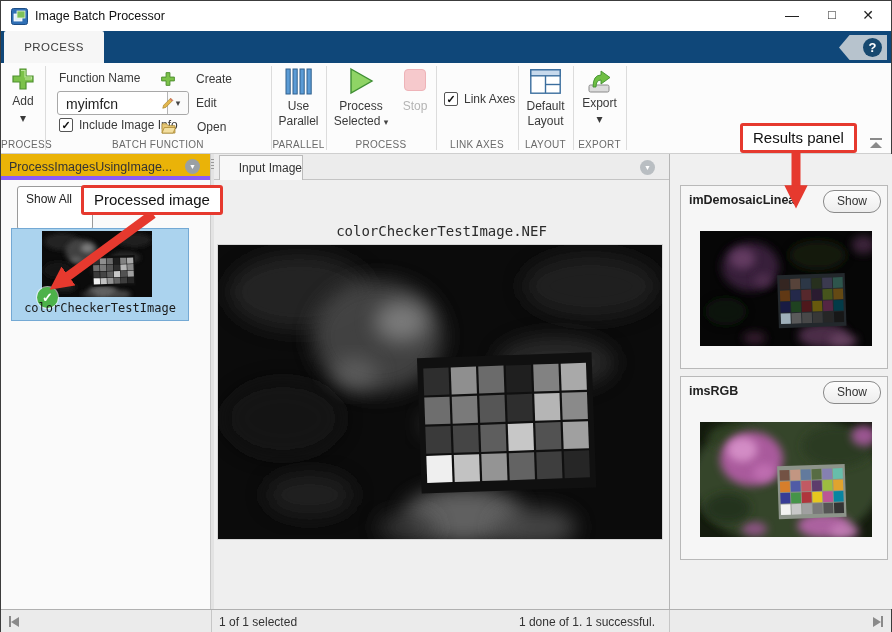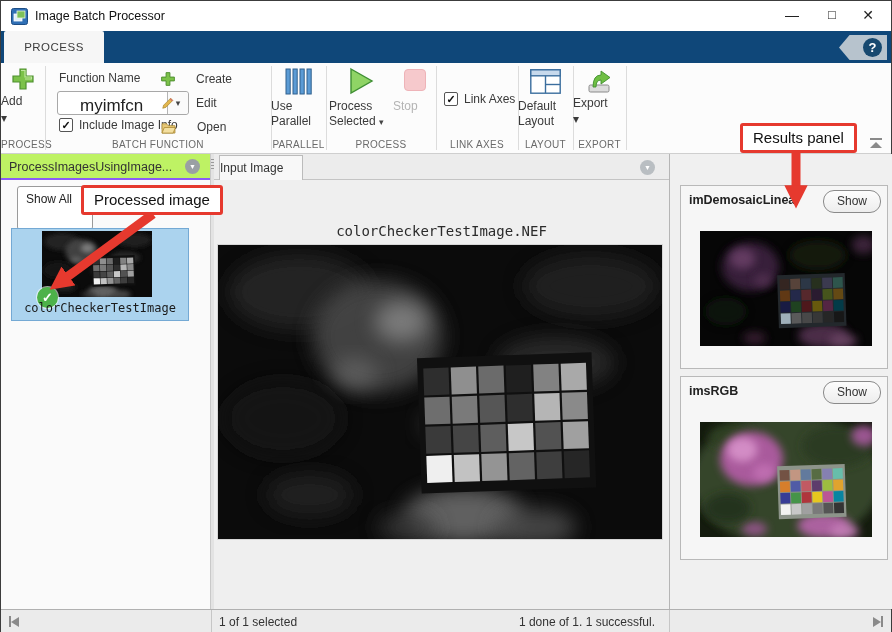--- a/index.html
+++ b/index.html
@@ -18,51 +18,51 @@
   .tabband { position:absolute; left:0; top:30px; width:100%; height:32px; background:#0f4779; }
   .tab-process { position:absolute; left:3px; top:0; width:100px; height:32px; background:#f6f6f6; color:#3c3c3c; font-size:11.5px; letter-spacing:0.5px; text-align:center; line-height:32px; border-radius:2px 2px 0 0; }
   .help-tag { position:absolute; right:4px; top:4px; width:48px; height:25px; background:#b7c3cd; clip-path:polygon(0 50%, 22% 0, 100% 0, 100% 100%, 22% 100%); }
   .help-circle { position:absolute; right:9px; top:7px; width:19px; height:19px; border-radius:50%; background:#17496f; color:#fff; font-size:13px; font-weight:bold; text-align:center; line-height:19px; }
 
   
   .toolbar { position:absolute; left:0; top:62px; width:100%; height:91px; background:#fcfcfc; border-bottom:1px solid #cfcfcf; }
   .tb-divider { position:absolute; top:3px; height:84px; width:1px; background:#dcdcdc; }
   .sec-label { position:absolute; top:76px; font-size:10px; color:#6a6a6a; text-align:center; letter-spacing:0.3px; }
   .tb-text { font-size:12px; color:#3a3a3a; }
-  .tb-btn-label { position:absolute; font-size:12px; color:#3a3a3a; text-align:left; }
+  .tb-btn-label { position:absolute; font-size:12px; color:#3a3a3a; text-align:center; }
   .caret { font-size:9px; color:#444; }
   .checkbox { display:inline-block; width:14px; height:14px; background:#fff; border:1.5px solid #555; border-radius:2px; text-align:center; line-height:12px; font-size:11px; color:#111; font-weight:bold; vertical-align:middle; }
   .combo { position:absolute; left:56px; top:28px; width:132px; height:24px; border:1px solid #a8a8a8; border-radius:3px; background:#fff; }
-  .combo-text { position:absolute; left:22px; top:4px; font-size:17px; color:#222; }
+  .combo-text { position:absolute; left:8px; top:4px; font-size:14px; color:#222; }
   .combo-arrow { position:absolute; right:0; top:0; width:21px; height:22px; border-left:1px solid #b5b5b5; text-align:center; line-height:22px; font-size:9px; color:#444; background:#fafafa; border-radius:0 3px 3px 0; }
   .small-btn-row { position:absolute; left:160px; display:flex; align-items:center; gap:21px; height:18px; }
   .toolstrip-collapse { position:absolute; right:8px; top:75px; width:14px; height:12px; }
   .toolstrip-collapse .bar { width:12px; height:2px; background:#8a8a8a; margin:0 auto; }
   .toolstrip-collapse .tri { width:0; height:0; margin:2px auto 0; border-left:6px solid transparent; border-right:6px solid transparent; border-bottom:6px solid #8a8a8a; }
 
   
   .left-panel { position:absolute; left:0; top:153px; width:210px; height:455px; background:#fafafa; border-right:1px solid #c9c9c9; }
-  .left-header { position:absolute; left:0; top:0; width:100%; height:26px; background:#bef264; border-bottom:2px solid #8b5cf6; }
+  .left-header { position:absolute; left:0; top:0; width:100%; height:26px; background:#eab308; border-bottom:4px solid #8b5cf6; }
   .left-header-text { position:absolute; left:8px; top:6px; font-size:12.5px; color:#333; }
   .circle-caret { position:absolute; width:15px; height:15px; border-radius:50%; background:#9aa0a4; color:#fff; font-size:7px; text-align:center; line-height:15px; }
   .showall-btn { position:absolute; left:16px; top:32px; width:76px; height:44px; background:#fff; border:1px solid #9a9a9a; border-radius:3px; }
   .showall-text { position:absolute; left:8px; top:5px; font-size:12px; color:#222; }
   .showall-caret { position:absolute; right:5px; top:8px; font-size:9px; color:#444; }
   .thumb-card { position:absolute; left:10px; top:74px; width:178px; height:93px; background:#abd3ee; border:1px solid #74a9d4; }
   .thumb-img { position:absolute; left:30px; top:2px; width:110px; height:66px; }
   .check-badge { position:absolute; left:25px; top:58px; width:21px; height:21px; border-radius:50%; background:#4db24a; color:#fff; font-size:13px; font-weight:bold; text-align:center; line-height:21px; box-shadow:0 0 0 1px rgba(255,255,255,0.6); }
   .thumb-caption { position:absolute; left:0; top:72px; width:100%; text-align:center; font-family:"DejaVu Sans Mono", monospace; font-size:12px; color:#1a1a1a; }
 
   .splitter { position:absolute; left:210px; top:153px; width:3px; height:455px; background:#e3e3e3; }
   .grip { position:absolute; left:0; top:5px; width:3px; }
   .grip div { width:3px; height:1px; background:#9a9a9a; margin-bottom:2px; }
 
   .center-panel { position:absolute; left:213px; top:153px; width:455px; height:455px; background:#efefef; }
   .center-tabstrip { position:absolute; left:0; top:0; width:100%; height:26px; background:#ececec; border-bottom:1px solid #c4c4c4; }
-  .input-tab { position:absolute; left:5px; top:1px; width:84px; height:25px; background:#f8f8f8; border:1px solid #bbb; border-bottom:none; font-size:12px; color:#333; text-align:left; line-height:24px; }
+  .input-tab { position:absolute; left:5px; top:1px; width:84px; height:25px; background:#f8f8f8; border:1px solid #bbb; border-bottom:none; font-size:12px; color:#333; text-align:right; line-height:24px; }
   .image-title { position:absolute; left:0; top:69px; width:100%; text-align:center; font-family:"DejaVu Sans Mono", monospace; font-size:14px; color:#2b2b2b; }
   .main-image { position:absolute; left:3px; top:90px; width:446px; height:296px; border:1px solid #d6d6d6; }
 
   .right-panel { position:absolute; left:668px; top:153px; width:224px; height:455px; background:#f0f0f0; border-left:1px solid #b5b5b5; }
   .results-header { position:absolute; left:0; top:0; width:100%; height:24px; background:#1a568c; }
   .results-header-text { position:absolute; left:8px; top:4px; font-size:12.5px; font-weight:bold; color:#fff; }
   .results-circle { position:absolute; right:8px; top:5px; width:14px; height:14px; border-radius:50%; background:#164a77; border:1px solid #5b86ab; color:#0a2c4a; font-size:6px; text-align:center; line-height:13px; }
   .result-card { position:absolute; left:10px; width:208px; height:184px; background:#f6f6f6; border:1px solid #b9b9b9; }
   .result-name { position:absolute; left:8px; top:7px; font-size:12.5px; font-weight:bold; color:#222; }
   .show-btn { position:absolute; right:6px; top:4px; width:58px; height:23px; border:1px solid #8a8a8a; border-radius:11px; background:linear-gradient(#fdfdfd,#ededed); font-size:12px; color:#333; text-align:center; line-height:21px; }

